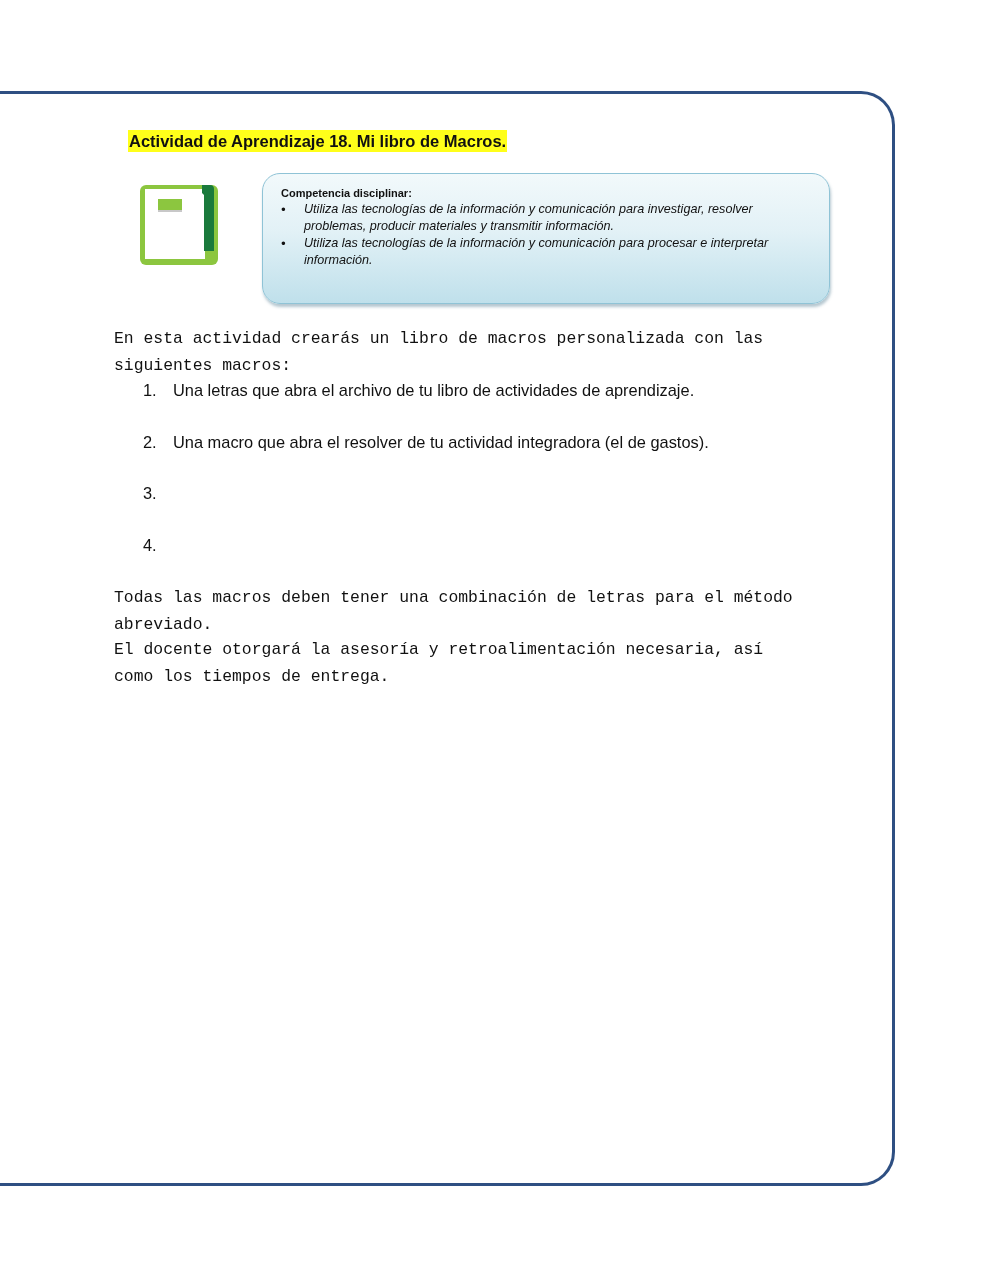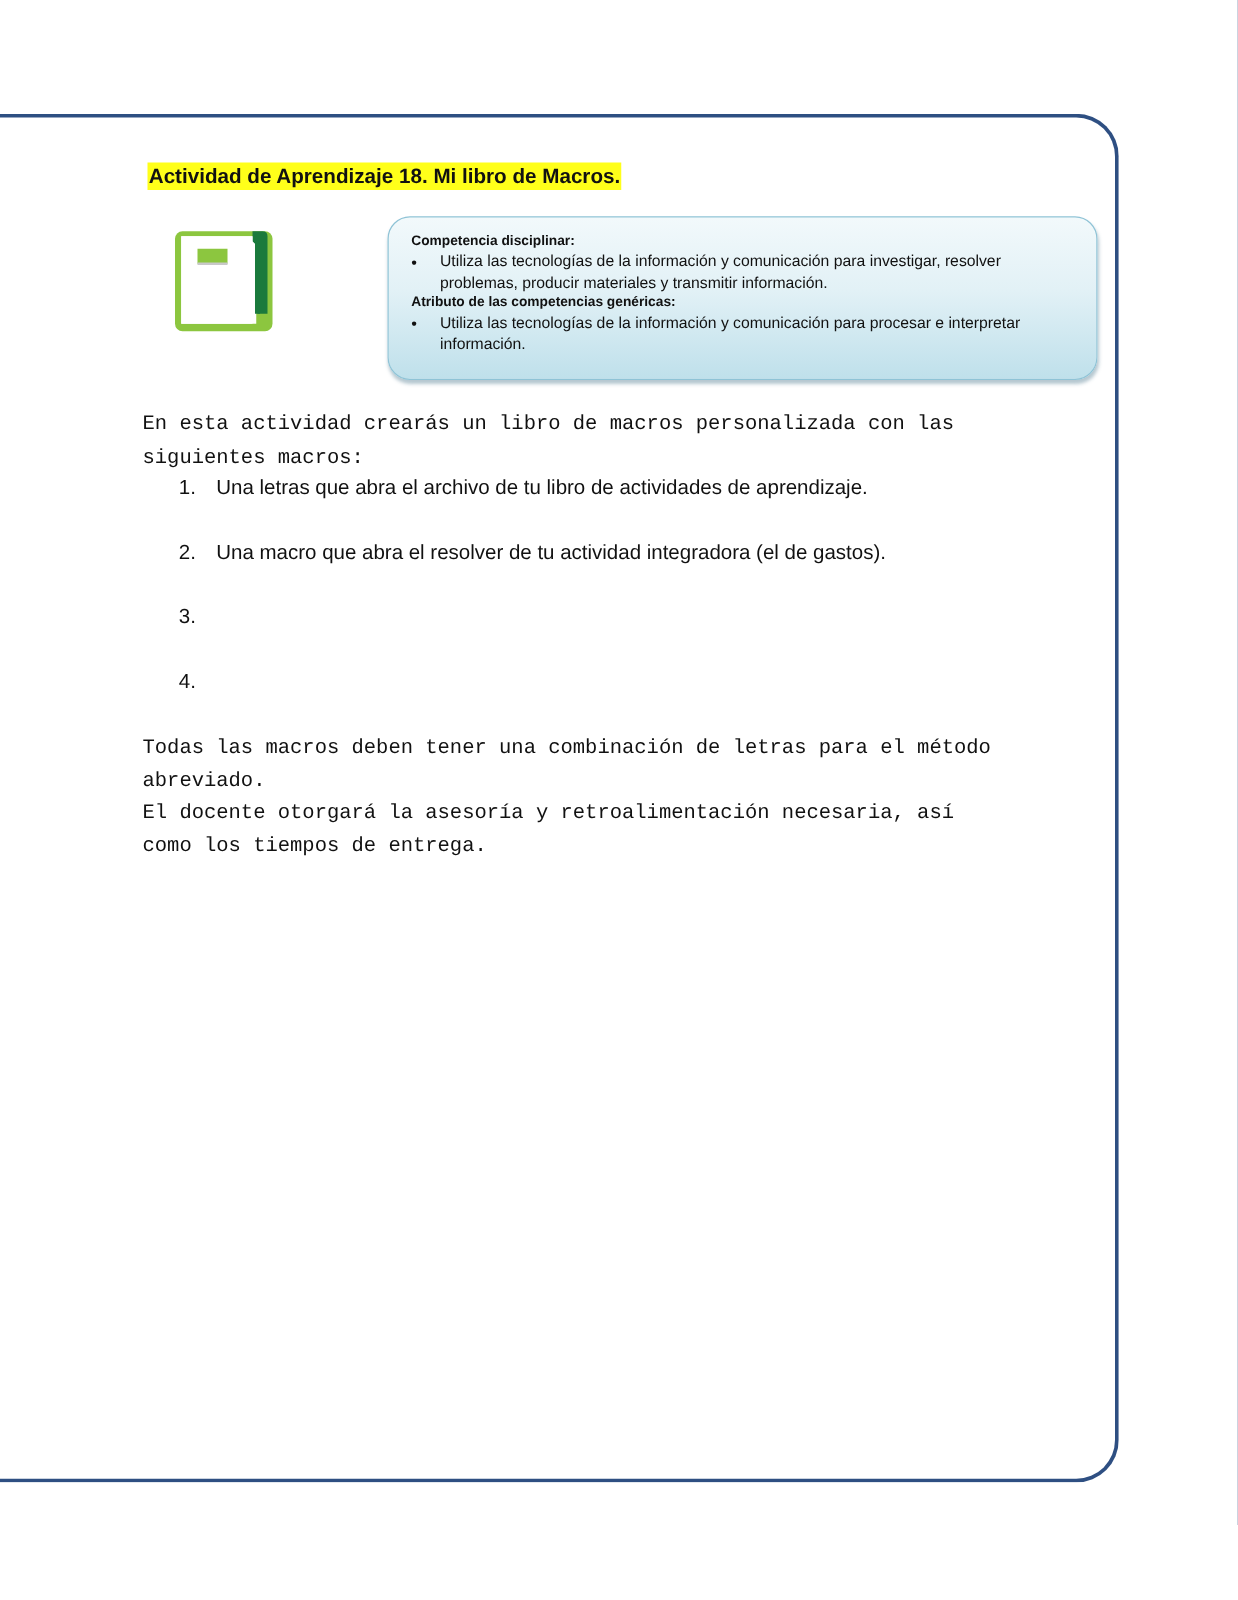--- a/index.html
+++ b/index.html
@@ -1,32 +1,32 @@
 <!DOCTYPE html>
 <html><head>
   <meta charset="utf-8">
   <style>
     html, body { margin: 0; padding: 0; background: #ffffff; }
     body { width: 990px; height: 1280px; position: relative; overflow: hidden;
            font-family: "Liberation Sans", sans-serif; color: #111; }
     .frame { position: absolute; left: -20px; top: 91px; width: 915px; height: 1095px;
              border: 3px solid #2e4f82; border-radius: 0 34px 34px 0; border-left: none;
              box-sizing: border-box; }
-    .title { position: absolute; left: 118px; top: 130px; height: 22px;
+    .title { position: absolute; left: 128px; top: 130px; height: 22px;
              background: #ffff1a; font-weight: bold; font-size: 16.5px; line-height: 22px;
              padding: 0 1px; white-space: nowrap; }
     .icon-wrap { position: absolute; left: 138px; top: 183px; width: 82px; height: 84px; }
     .comp-box { position: absolute; left: 262px; top: 173px; width: 568px; height: 131px;
                 border: 1.5px solid #8fc3d6; border-radius: 18px; box-sizing: border-box;
                 background: linear-gradient(#f2f9fb 0%, #e2f1f6 45%, #bfe0eb 100%);
                 box-shadow: 1px 3px 3px rgba(90,130,150,0.45);
-                padding: 12px 18px 0 18px; font-size: 12.6px; line-height: 17px; margin-left: 48px; }
+                padding: 12px 18px 0 18px; font-size: 12.6px; line-height: 17px; }
     .comp-box .hd { font-weight: bold; font-size: 11px; line-height: 15px; }
     .comp-box ul { margin: 0; padding: 0; list-style: none; }
-    .comp-box li { position: relative; padding-left: 23px; }
+    .comp-box li { position: relative; padding-left: 23px; font-style: italic; }
     .comp-box li::before { content: "\2022"; position: absolute; left: 0; top: 0; font-size: 13px; }
     .para { position: absolute; left: 114px; font-size: 16.4px; line-height: 27px; width: 700px; font-family: Liberation Mono, monospace; }
     .olist { position: absolute; left: 143px; top: 377px; margin: 0; padding: 0; list-style: none;
              font-size: 16.4px; }
     .olist li { height: 51.7px; line-height: 27px; position: relative; padding-left: 30px; white-space: nowrap; }
     .olist .num { position: absolute; left: 0; top: 0; }
   </style>
 </head>
 <body>
 
@@ -44,21 +44,20 @@
     <rect x="20" y="16" width="24" height="12" fill="#8cc63f"></rect>
     <rect x="20" y="27" width="24" height="2" fill="#c8c8c8"></rect>
   </svg>
 </div>
 
 <div class="comp-box">
   <div class="hd">Competencia disciplinar:</div>
   <ul>
     <li>Utiliza las tecnologías de la información y comunicación para investigar, resolver problemas, producir materiales y transmitir información.</li>
   </ul>
-  <div class="hd">Atributo de las competencias genéricas:</div>
   <ul>
     <li>Utiliza las tecnologías de la información y comunicación para procesar e interpretar información.</li>
   </ul>
 </div>
 
 <div class="para" style="top:325px;">En esta actividad crearás un libro de macros personalizada con las siguientes macros:</div>
 
 <ol class="olist">
   <li>
     <span class="num">1.</span>

